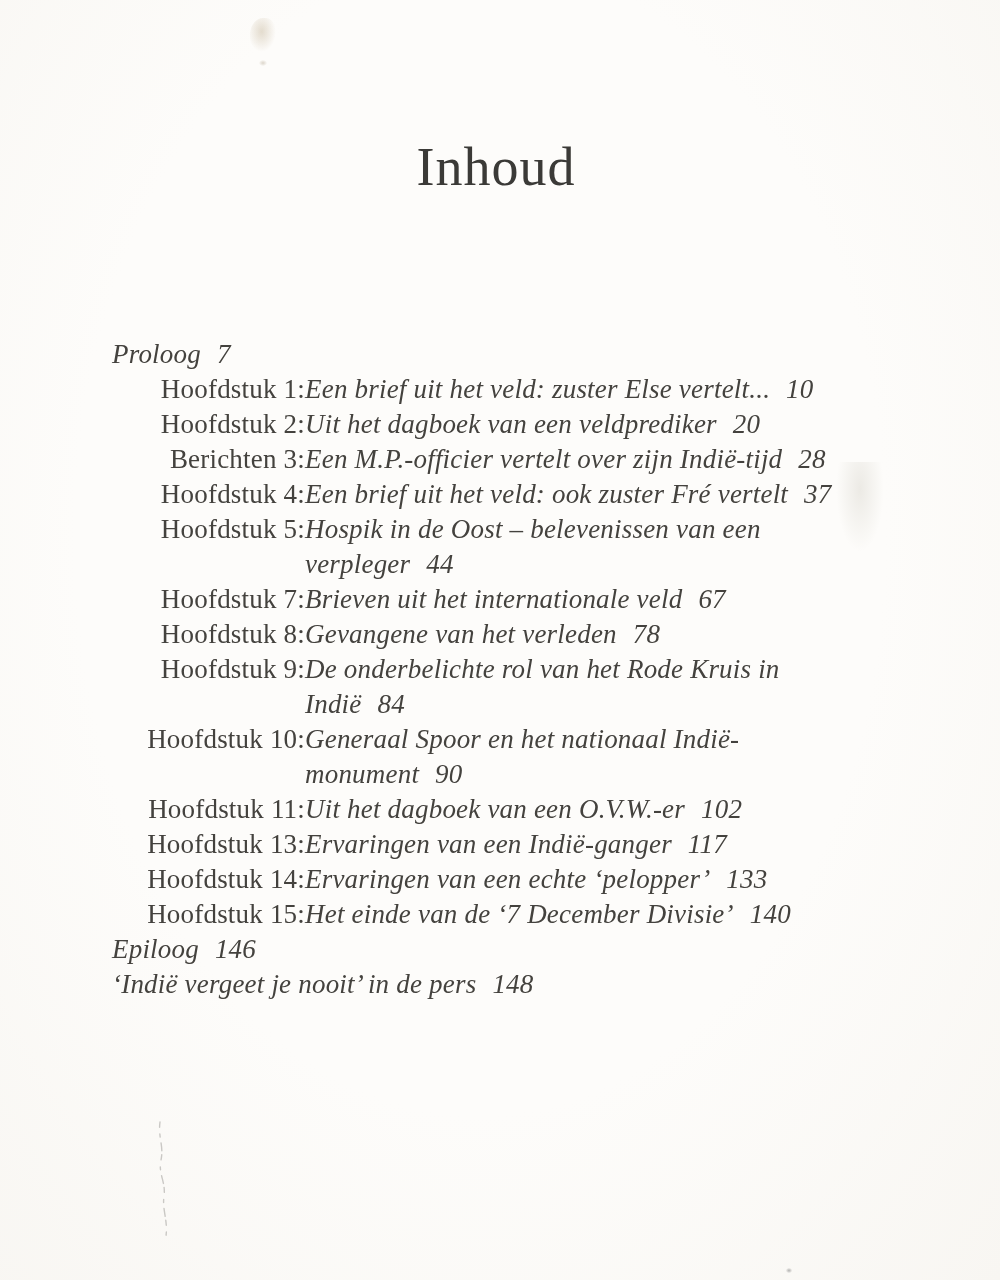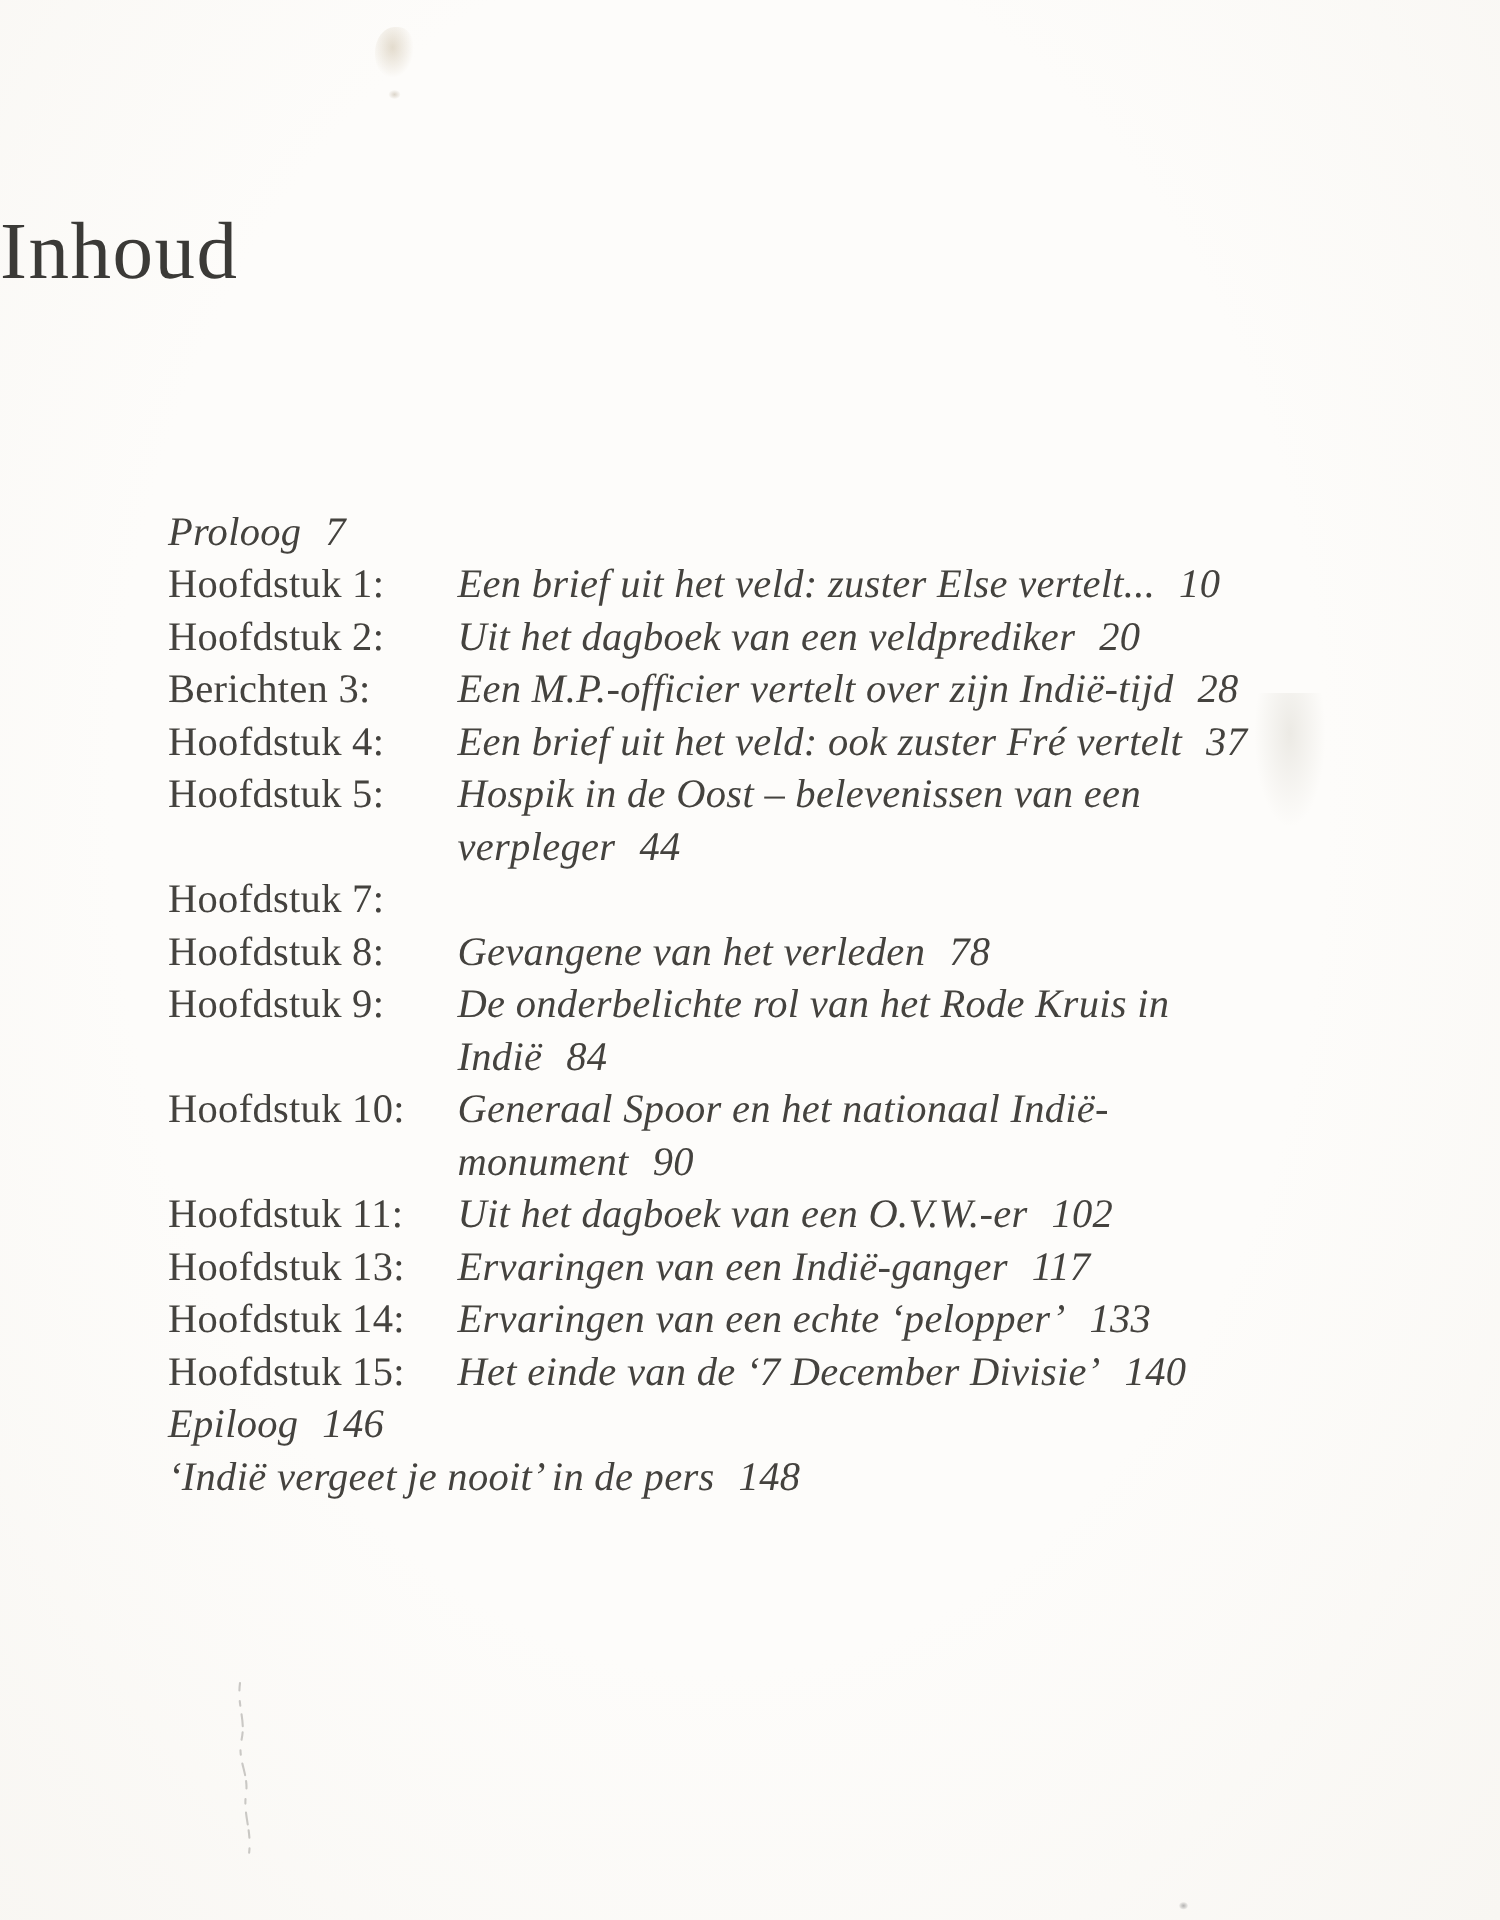--- a/index.html
+++ b/index.html
@@ -17,21 +17,21 @@
   }
   .page {
     position: absolute;
     inset: 0;
   }
   .page-title {
     position: absolute;
     top: 100px;
     left: 0;
     width: 992px;
-    text-align: left;
+    text-align: center;
     font-size: 54px;
     font-weight: 400;
     letter-spacing: 1px;
     color: #3b3a37;
   }
   .toc {
     position: absolute;
     left: 112px;
     top: 337px;
     width: 810px;
@@ -41,20 +41,21 @@
     font-variant-numeric: oldstyle-nums;
     font-feature-settings: "onum" 1;
   }
   .row {
     display: flex;
     align-items: flex-start;
   }
   .row .left {
     flex: 0 0 193px;
     white-space: nowrap;
+    text-align: right;
   }
   .row .content {
     flex: 1 1 auto;
   }
   .line, .inline {
     white-space: nowrap;
     font-style: italic;
   }
   .page-num {
     margin-left: 16px;
@@ -145,20 +146,23 @@
       </div>
       <div class="row">
         <div class="left">Hoofdstuk 5:</div>
         <div class="content">
           <div class="line">Hospik in de Oost – belevenissen van een</div>
           <div class="line">verpleger<span class="page-num">44</span></div>
         </div>
       </div>
       <div class="row">
         <div class="left">Hoofdstuk 7:</div>
+        <div class="content">
+          <div class="line">Brieven uit het internationale veld<span class="page-num">67</span></div>
+        </div>
       </div>
       <div class="row">
         <div class="left">Hoofdstuk 8:</div>
         <div class="content">
           <div class="line">Gevangene van het verleden<span class="page-num">78</span></div>
         </div>
       </div>
       <div class="row">
         <div class="left">Hoofdstuk 9:</div>
         <div class="content">

